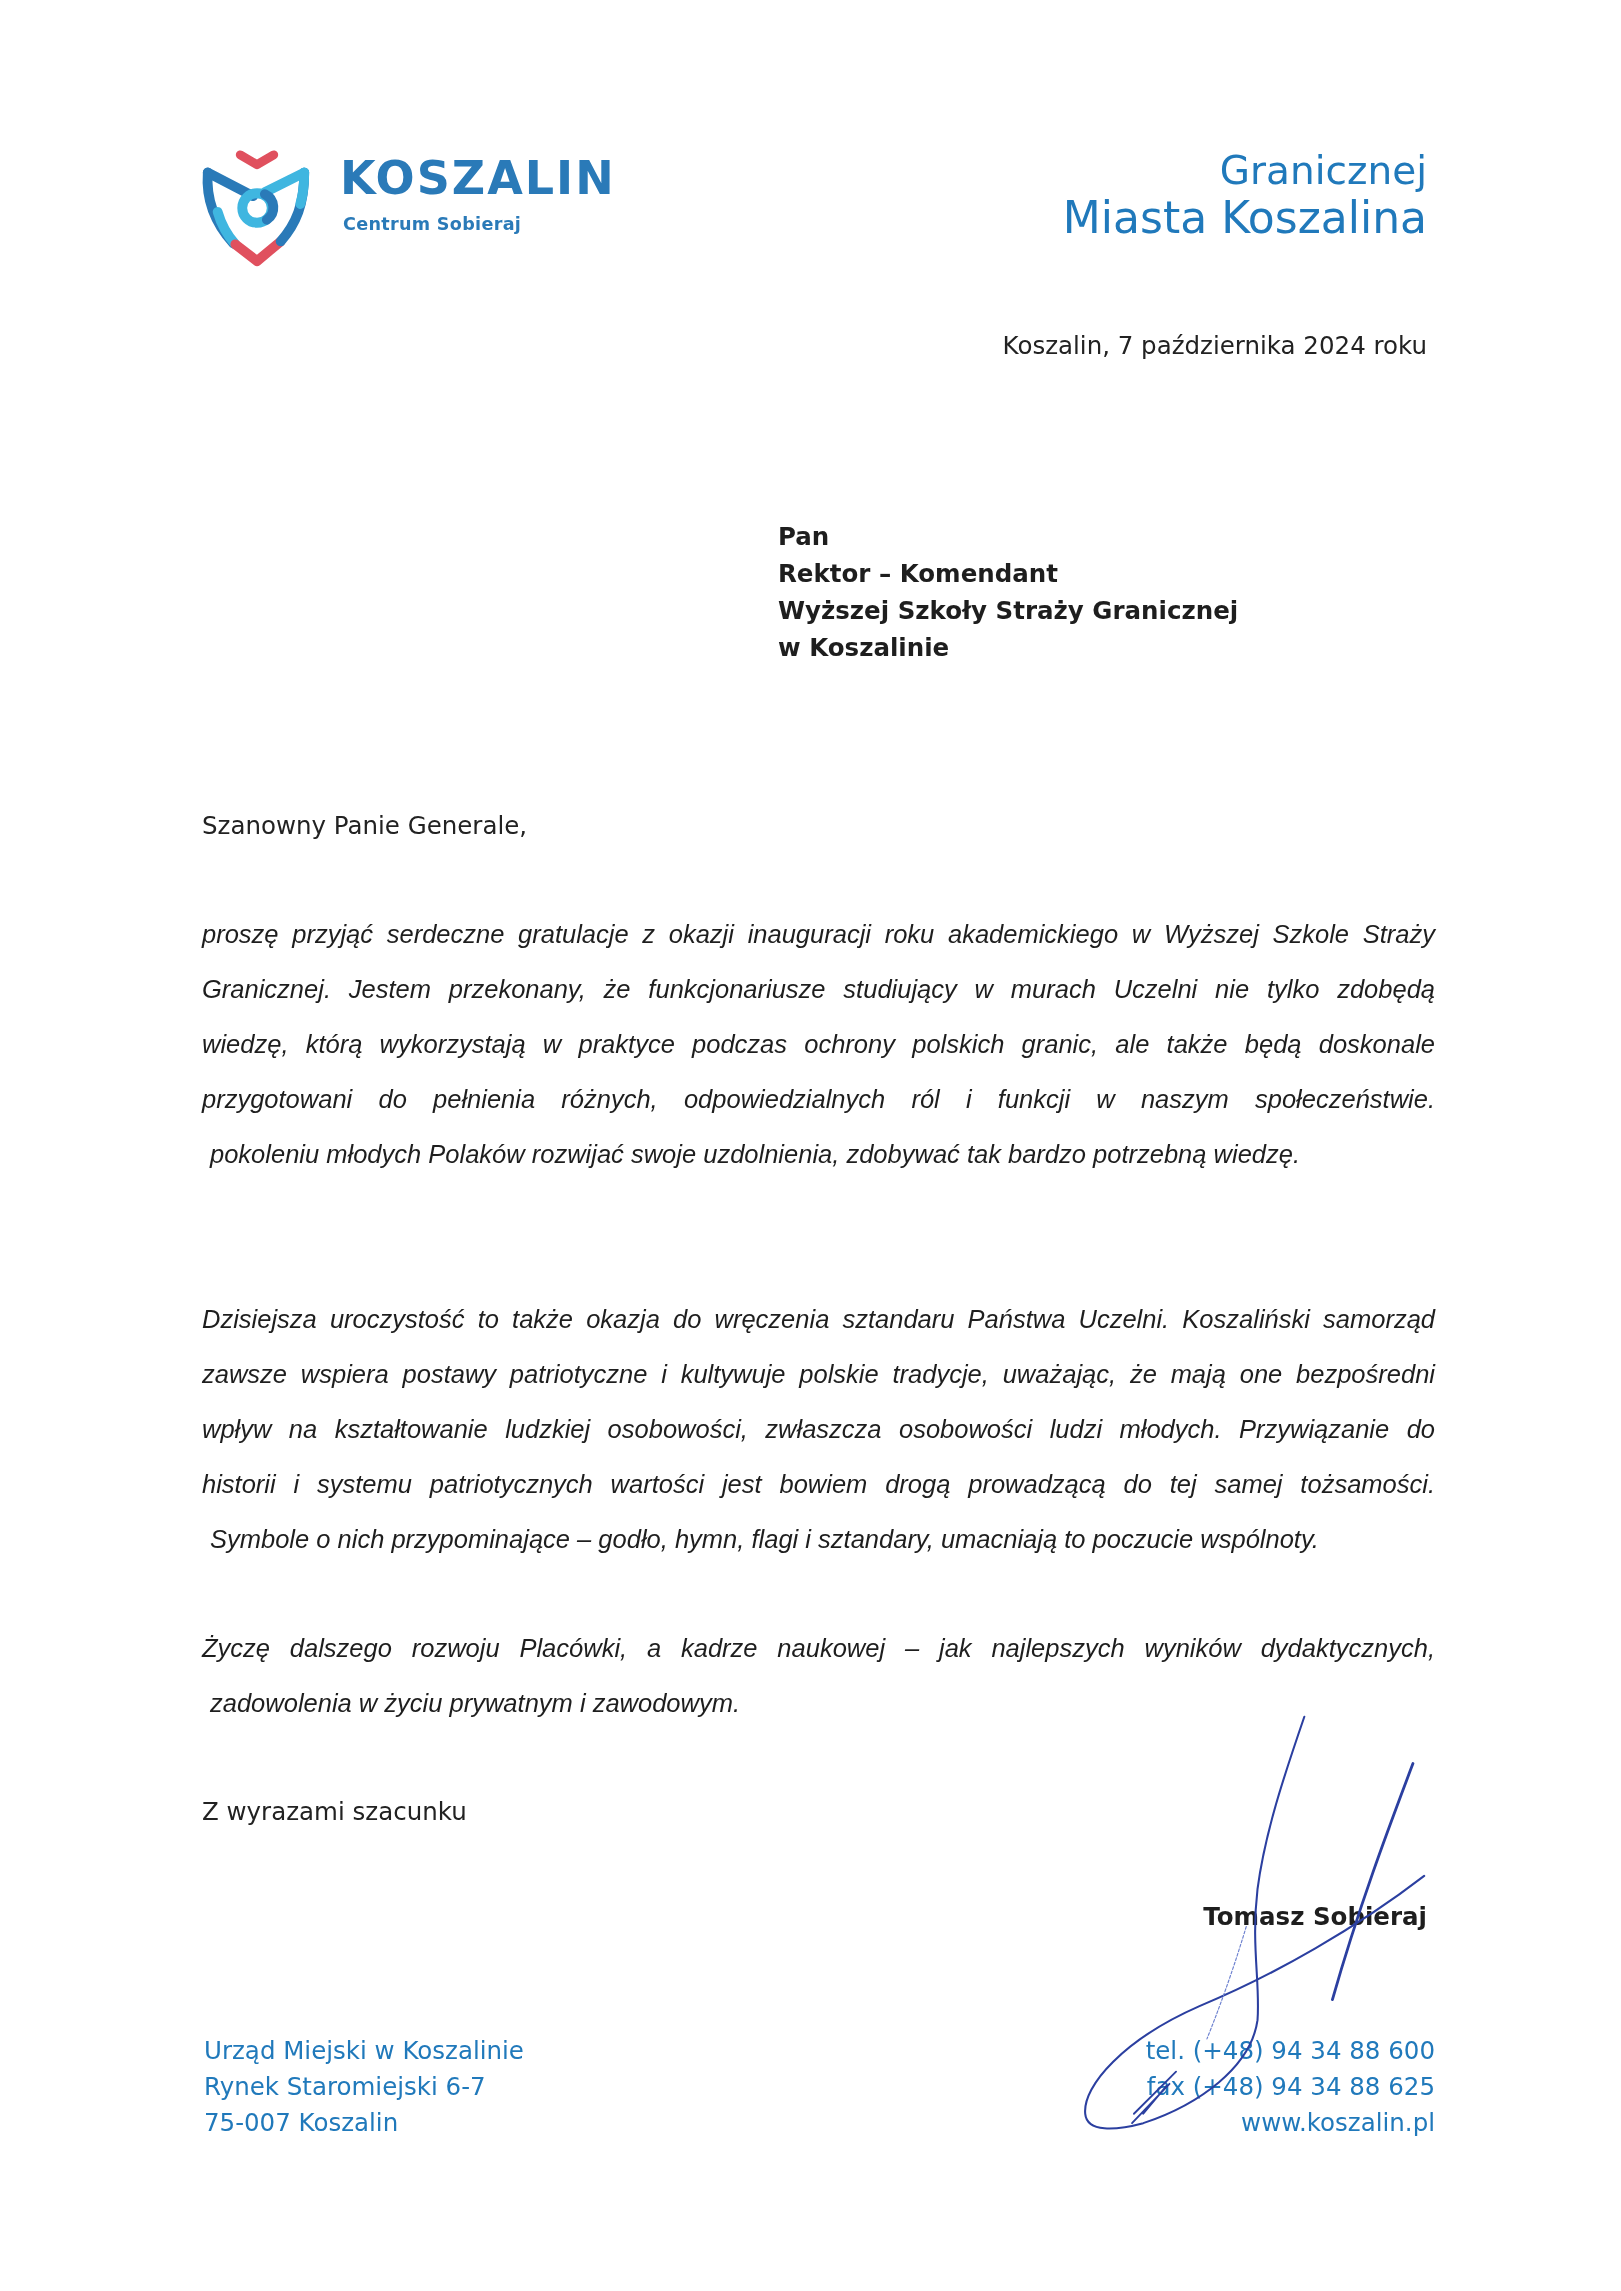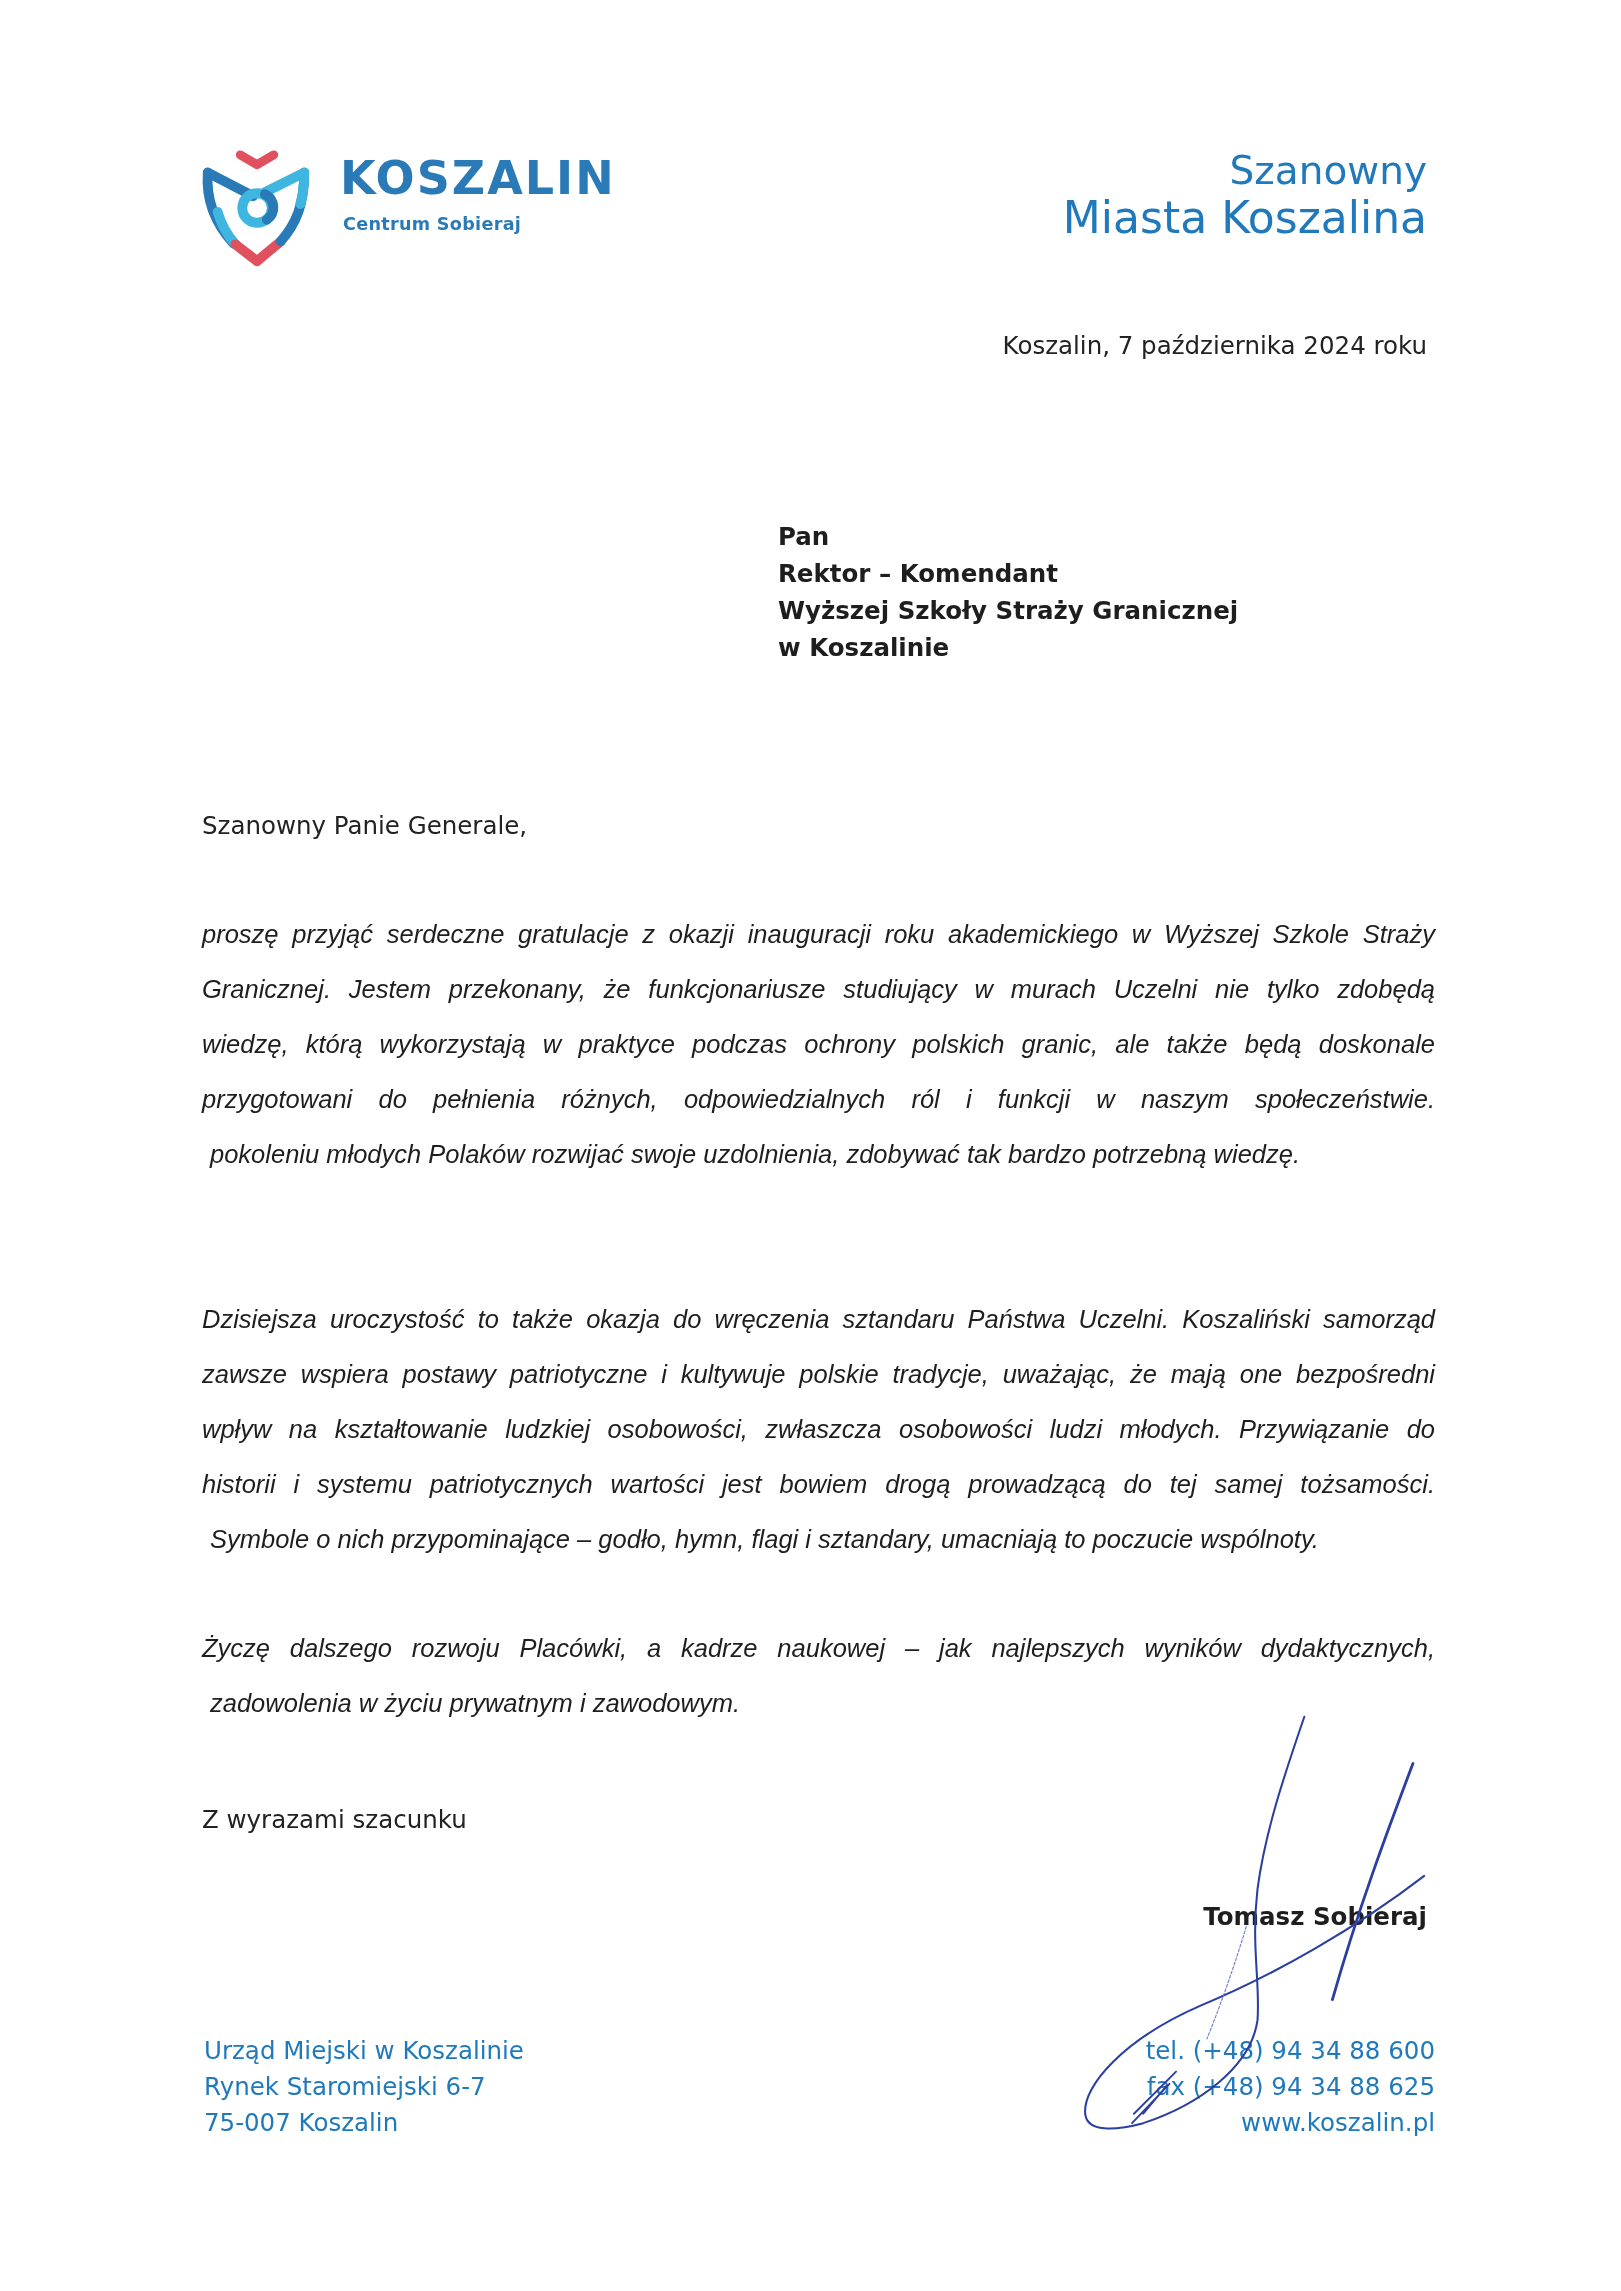--- a/index.html
+++ b/index.html
@@ -23,21 +23,21 @@
     #salutation { left: 202px; top: 811px; font-size: 24.5px; color: #222; }
     
     .para { left: 202px; width: 1233px; font-family: "Liberation Sans Narrow", "Liberation Sans", sans-serif;
             font-size: 25.5px; line-height: 55px; text-align: justify; color: #1e1e1e; font-style: italic; }
     .para .ln { display: block; text-align: justify; text-align-last: justify; white-space: nowrap; }
     .para .ln.last { text-align-last: left; margin-left: 8px; }
     #p1 { top: 907px; }
     #p2 { top: 1292px; }
     #p3 { top: 1621px; }
     
-    #closing { left: 202px; top: 1797px; font-size: 24.5px; color: #222; margin-top: 8px; }
+    #closing { left: 202px; top: 1797px; font-size: 24.5px; color: #222; }
     #signer { right: 194px; top: 1902px; font-weight: bold; font-size: 24.5px; color: #1e1e1e; }
     
     #footer-left { left: 204px; top: 2033px; color: #2079bb; font-size: 24.5px; line-height: 36px; }
     #footer-right { right: 186px; top: 2033px; color: #2079bb; font-size: 24.5px; line-height: 36px; text-align: right; }
     #signature { left: 1059px; top: 1696px; width: 412px; height: 461px; pointer-events: none; }
   </style>
 </head>
 <body>
 
 <svg id="logo-mark" class="abs" viewBox="0 0 124 124">
@@ -55,21 +55,21 @@
   <path d="M110 28 L70 48" fill="none" stroke="#3fb6e0" stroke-width="10" stroke-linecap="round"></path>
   <path d="M110 28 C110 40 109 50 106 60" fill="none" stroke="#3fb6e0" stroke-width="10" stroke-linecap="round"></path>
 
   <circle cx="62" cy="64" r="15" fill="none" stroke="#3fb6e0" stroke-width="10"></circle>
   <path d="M70 50 A15 15 0 0 1 72 76" fill="none" stroke="#2a7ab8" stroke-width="10" stroke-linecap="round"></path>
 </svg>
 <div id="logo-title" class="abs">KOSZALIN</div>
 <div id="logo-subtitle" class="abs">Centrum Sobieraj</div>
 
 <div id="sender" class="abs">
-  <div class="l1">Szanowny</div>
+  <div class="l1">Granicznej</div>
   <div class="l2">Miasta Koszalina</div>
 </div>
 
 <div id="date" class="abs">Koszalin, 7 października 2024 roku</div>
 
 <div id="recipient" class="abs">
   <div>Pan</div>
   <div>Rektor – Komendant</div>
   <div>Wyższej Szkoły Straży Granicznej</div>
   <div>w Koszalinie</div>

